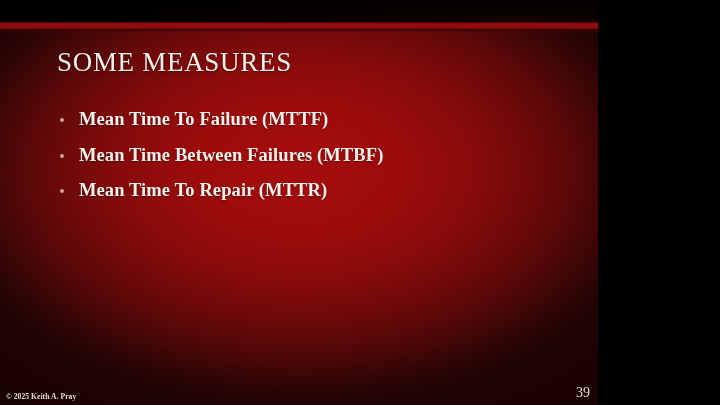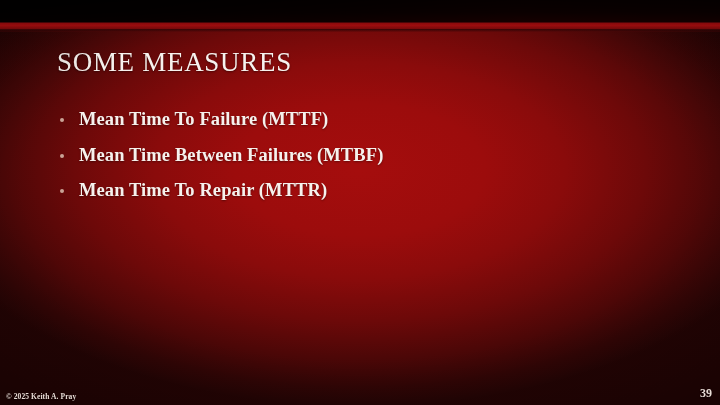--- a/index.html
+++ b/index.html
@@ -2,21 +2,21 @@
 <html><head>
 <meta charset="utf-8">
 <style>
   html, body {
     margin: 0;
     padding: 0;
     background: #000;
   }
   .slide {
     position: relative;
-    width: 720px;
+    width: 598px;
     height: 405px;
     overflow: hidden;
     font-family: "Liberation Serif", "DejaVu Serif", serif;
     background-color: #6a0a0a;
     background-image:
       radial-gradient(ellipse 62% 58% at 50% 42%,
          #a50d0d 0%,
          #9c0c0c 28%,
          #8a0b0b 46%,
          #6d0909 64%,
@@ -156,22 +156,22 @@
     font-weight: bold;
     color: #e8dcd6;
     letter-spacing: 0.1px;
     z-index: 6;
     text-shadow: 0 1px 1px rgba(0,0,0,0.6);
   }
   .footer-pagenum {
     position: absolute;
     right: 8px;
     bottom: 4px;
-    font-size: 12px;
-    font-weight: bold;
+    font-size: 14px;
+    font-weight: normal;
     color: #e8dcd6;
     z-index: 6;
     text-shadow: 0 1px 1px rgba(0,0,0,0.6);
   }
 </style>
 </head>
 <body>
 
 <div class="slide">
 

